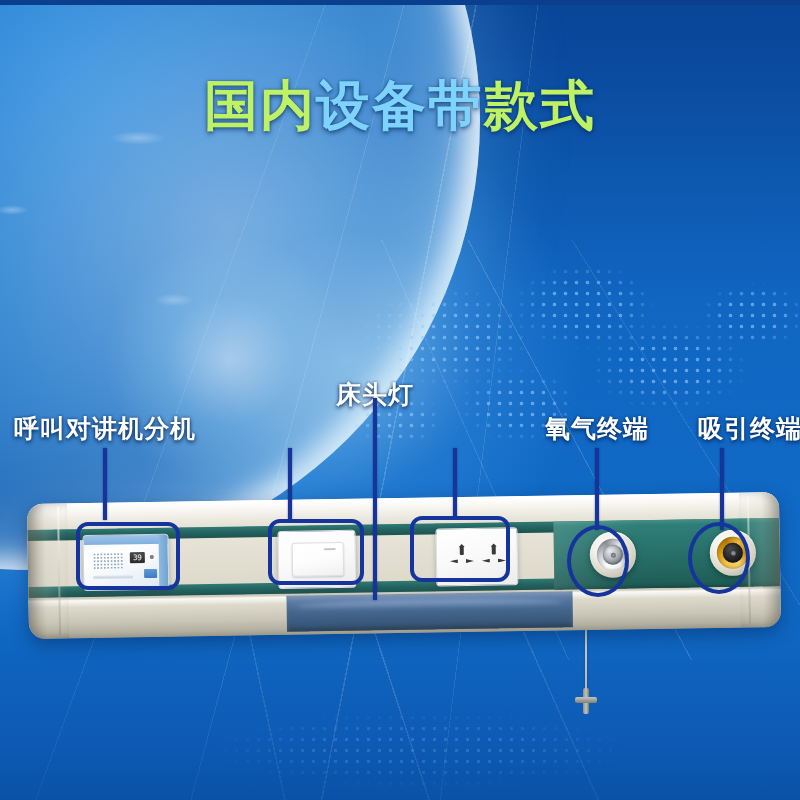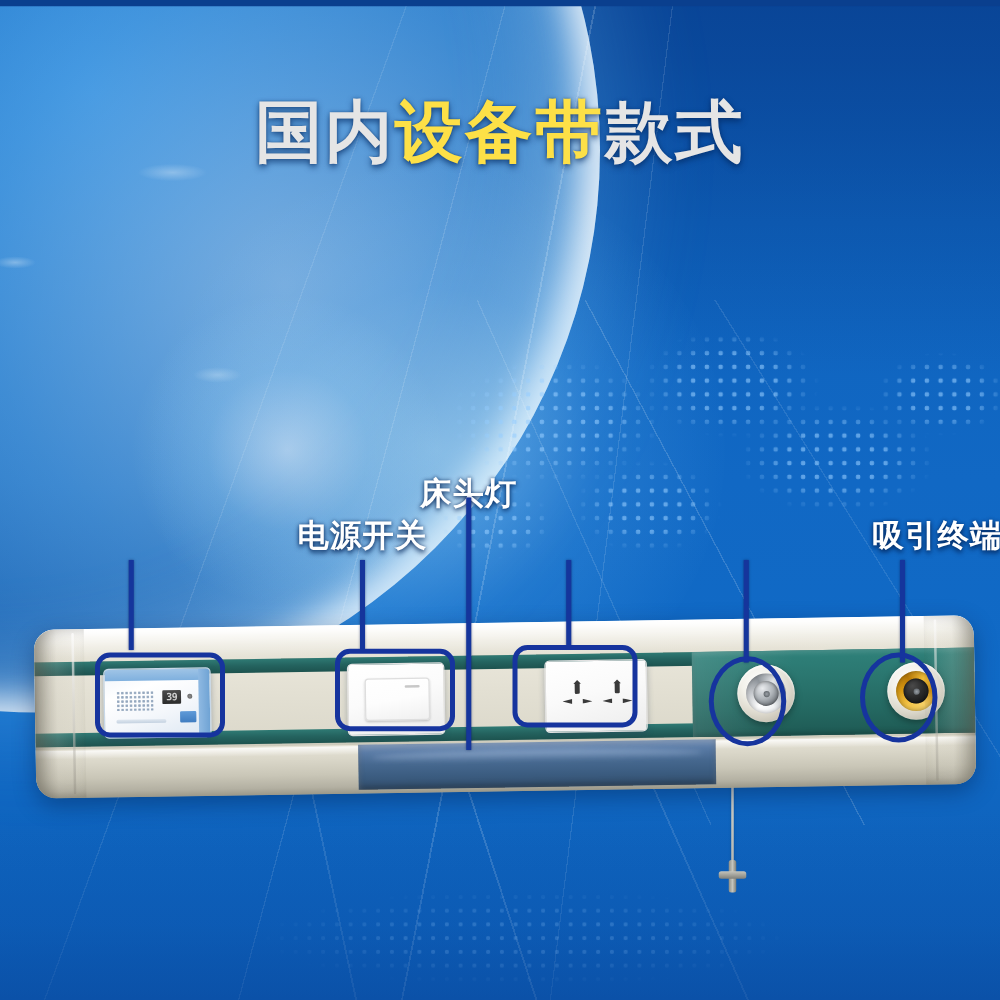--- a/index.html
+++ b/index.html
@@ -153,25 +153,25 @@
     line-height:1.05;
     white-space:nowrap;
   }
   .hl-line2{
     margin-top:18px;
     font-size:60px; font-weight:bold; letter-spacing:3px;
     line-height:1.05;
     white-space:nowrap;
   }
   .t-white{
-    color:#e5e5e5;
+    color:#bef264;
     text-shadow:0 2px 5px rgba(3,40,95,.70), 0 0 2px rgba(3,40,95,.5);
   }
   .t-yellow{
-    color:#fde047;
+    color:#7dd3fc;
     text-shadow:0 2px 5px rgba(3,40,95,.70), 0 0 2px rgba(3,40,95,.5);
   }
   .hl-big{
     font-size:86px; font-weight:bold;
     margin-left:56px;
     vertical-align:-8px;
   }
   .hl-sp{ display:inline-block; width:42px; }
 
   
@@ -540,30 +540,31 @@
   <div class="top-edge"></div>
 
   <div class="headline">
     <div class="hl-line1">
       <span class="t-white">国内</span><span class="t-yellow">设备带</span><span class="t-white">款式</span>
     </div>
   </div>
 
   <div class="labels">
 
+    <div class="callout-label" style="left:105px; top:412px;">呼叫对讲机分机</div>
     <div class="leader" style="left:105px; top:448px; height:72px;"></div>
 
-    <div class="callout-label" style="left:290px; top:412px;">电源开关</div>
     <div class="leader" style="left:290px; top:448px; height:72px;"></div>
 
     <div class="callout-label" style="left:375px; top:362px;margin-top:16px;">床头灯</div>
     <div class="leader" style="left:375px; top:398px; height:202px;"></div>
 
     <div class="leader" style="left:455px; top:448px; height:70px;"></div>
 
+    <div class="callout-label" style="left:597px; top:412px;">氧气终端</div>
     <div class="leader" style="left:597px; top:448px; height:82px;"></div>
 
     <div class="callout-label" style="left:750px; top:412px;">吸引终端</div>
     <div class="leader" style="left:722px; top:448px; height:82px;"></div>
   </div>
 
   <div class="unit-wrap">
     <div class="unit-body">
       <div class="unit-top-hl"></div>
       <div class="face"></div>

